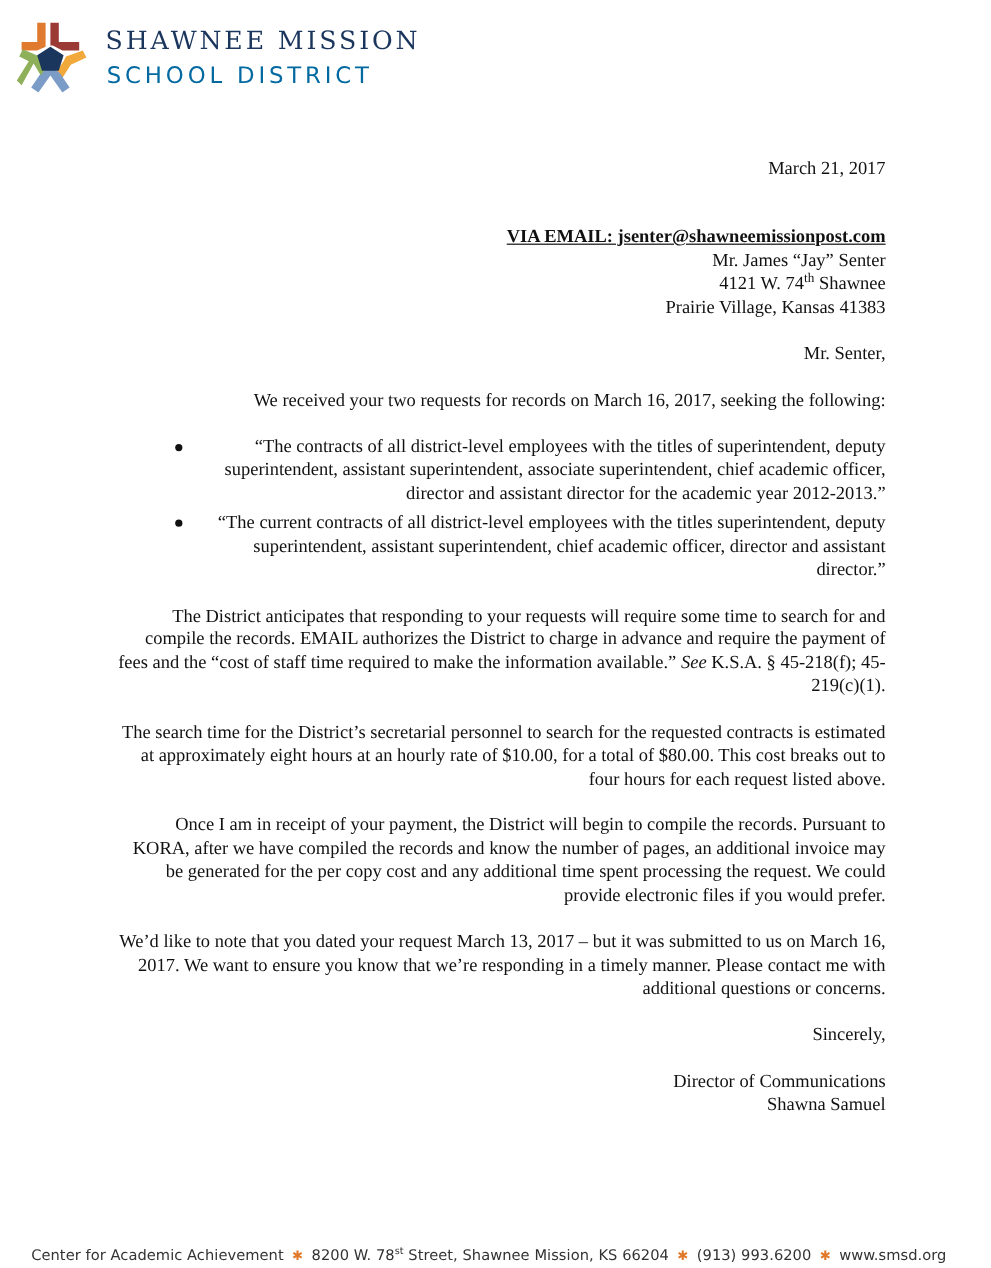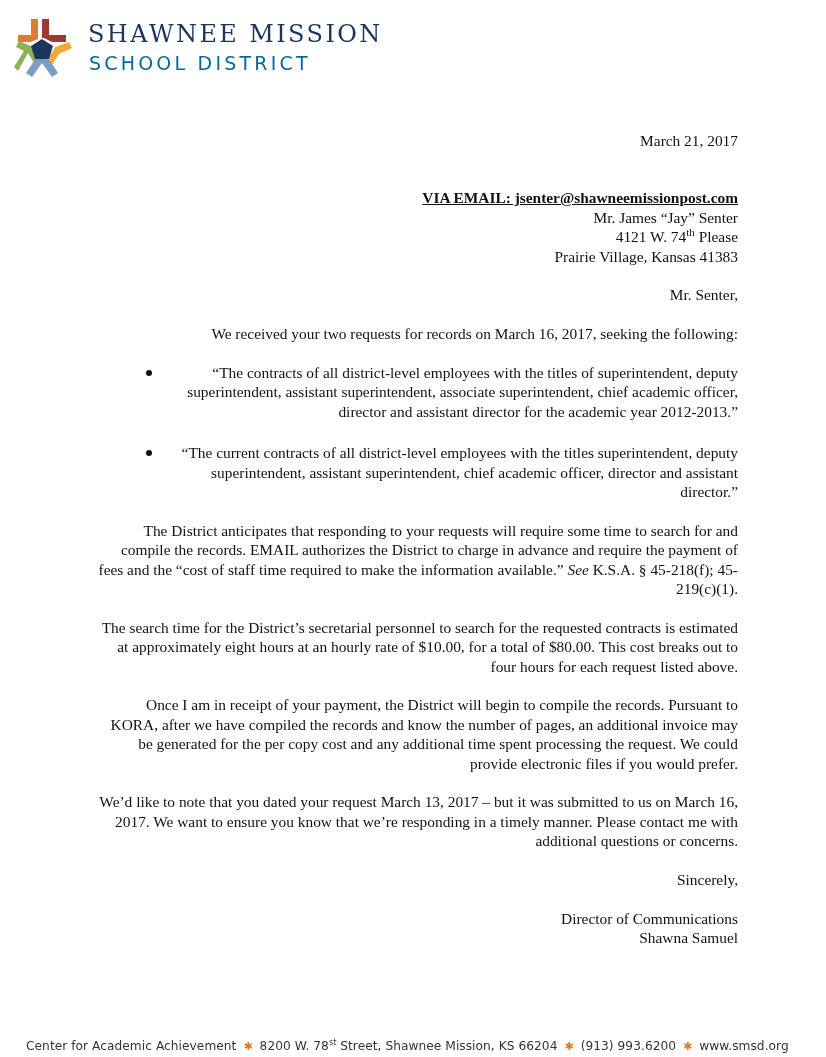--- a/index.html
+++ b/index.html
@@ -4,42 +4,42 @@
   <style>
     html, body { margin: 0; padding: 0; background: #ffffff; }
     body { width: 826px; height: 1057px; position: relative; overflow: hidden; }
     .page { position: absolute; left: 0; top: 0; width: 826px; height: 1057px; background: #fff; }
 
     
     .logo { position: absolute; left: 14px; top: 17px; width: 60px; height: 60px; }
     .brand { position: absolute; left: 88px; top: 18px; }
     .brand-name {
       font-family: "DejaVu Serif", serif;
-      font-size: 24px; line-height: 32px; letter-spacing: 2.4px;
+      font-size: 21px; line-height: 32px; letter-spacing: 2.4px;
       color: #1b365d; font-weight: normal; margin: 0; white-space: nowrap;
     }
     .brand-sub {
       font-family: "DejaVu Sans", sans-serif;
       font-size: 19px; line-height: 24px; letter-spacing: 3.2px;
       color: #0369a1; margin: 1px 0 0 1px; white-space: nowrap;
     }
 
     
     .letter {
       position: absolute; left: 98px; top: 131px; width: 640px;
       font-family: "Liberation Serif", serif;
       font-size: 15.4px; line-height: 19.4px; color: #111; text-align: right;
     }
     .letter p { margin: 0; }
     .date { margin-bottom: 38px !important; }
     .via { font-weight: bold; text-decoration: underline; }
     .gap { height: 19.4px; }
     ul.requests { list-style: none; margin: 0; padding: 0; }
     ul.requests li { position: relative; padding-left: 74px; }
-    ul.requests li + li { margin-top: 22px; }
+    ul.requests li + li { margin-top: 5px; }
     .bullet {
       position: absolute; left: 48px; top: 7px; width: 6px; height: 6px;
       border-radius: 50%; background: #111;
     }
     sup { font-size: 11px; line-height: 0; vertical-align: 6px; }
     em { font-style: italic; }
 
     
     .footer {
       position: absolute; left: 26px; top: 1038px; width: 790px;
@@ -73,21 +73,21 @@
   <div class="brand">
     <div class="brand-name">SHAWNEE MISSION</div>
     <div class="brand-sub">SCHOOL DISTRICT</div>
   </div>
 
   <div class="letter">
     <p class="date">March 21, 2017</p>
 
     <p class="via">VIA EMAIL: jsenter@shawneemissionpost.com</p>
     <p>Mr. James “Jay” Senter</p>
-    <p><span>4121 W. 74</span><sup>th</sup><span> Please</span></p>
+    <p><span>4121 W. 74</span><sup>th</sup><span> Shawnee</span></p>
     <p>Prairie Village, Kansas 41383</p>
     <div class="gap"></div>
 
     <p>Mr. Senter,</p>
     <div class="gap"></div>
 
     <p>We received your two requests for records on March 16, 2017, seeking the following:</p>
     <div class="gap"></div>
 
     <ul class="requests">

